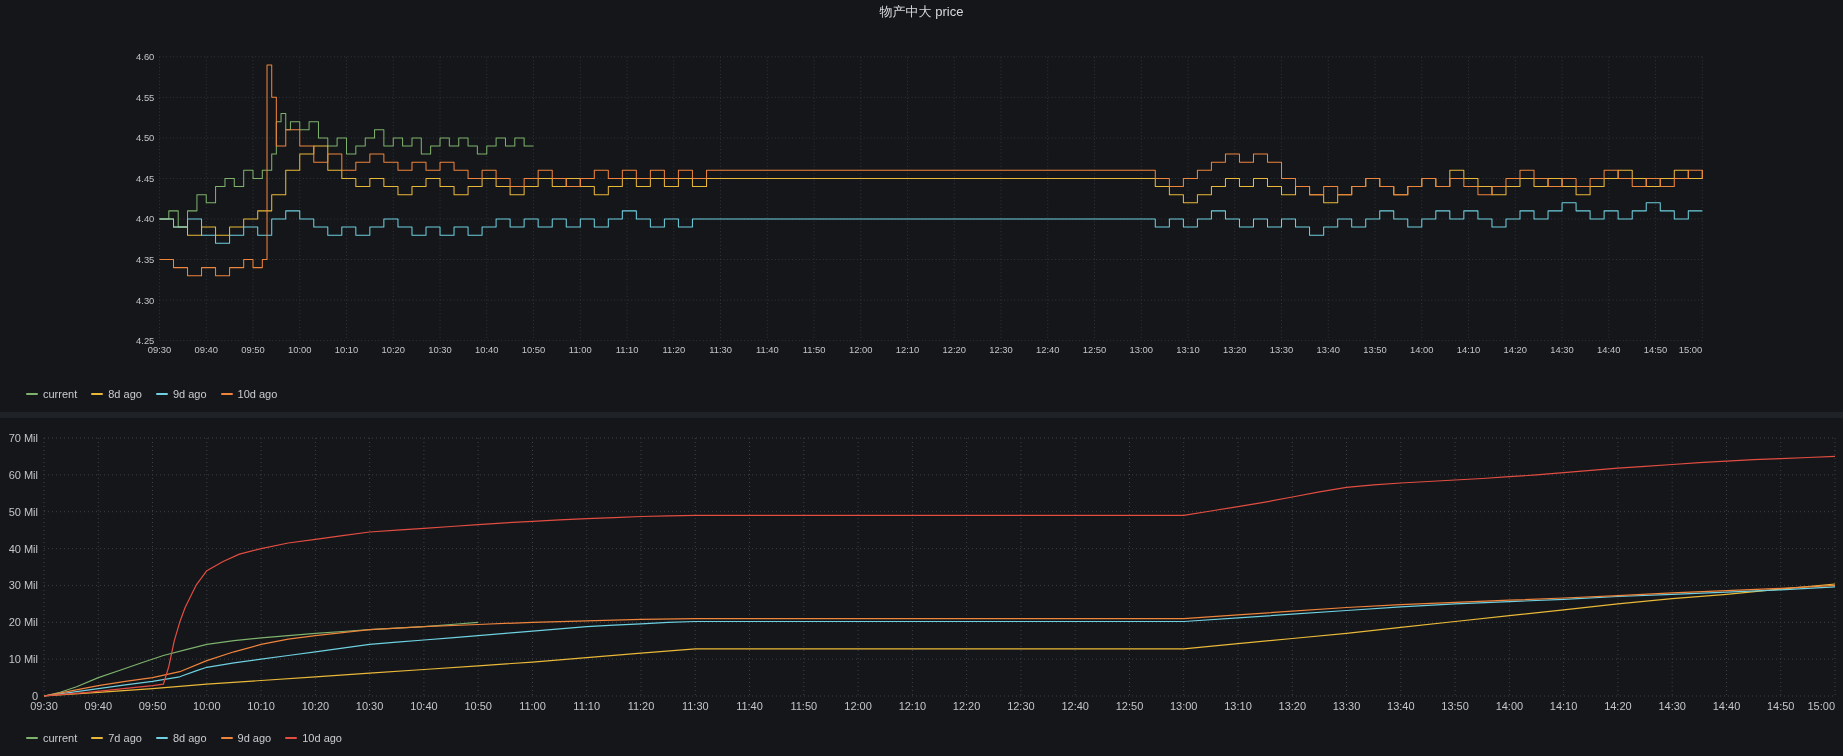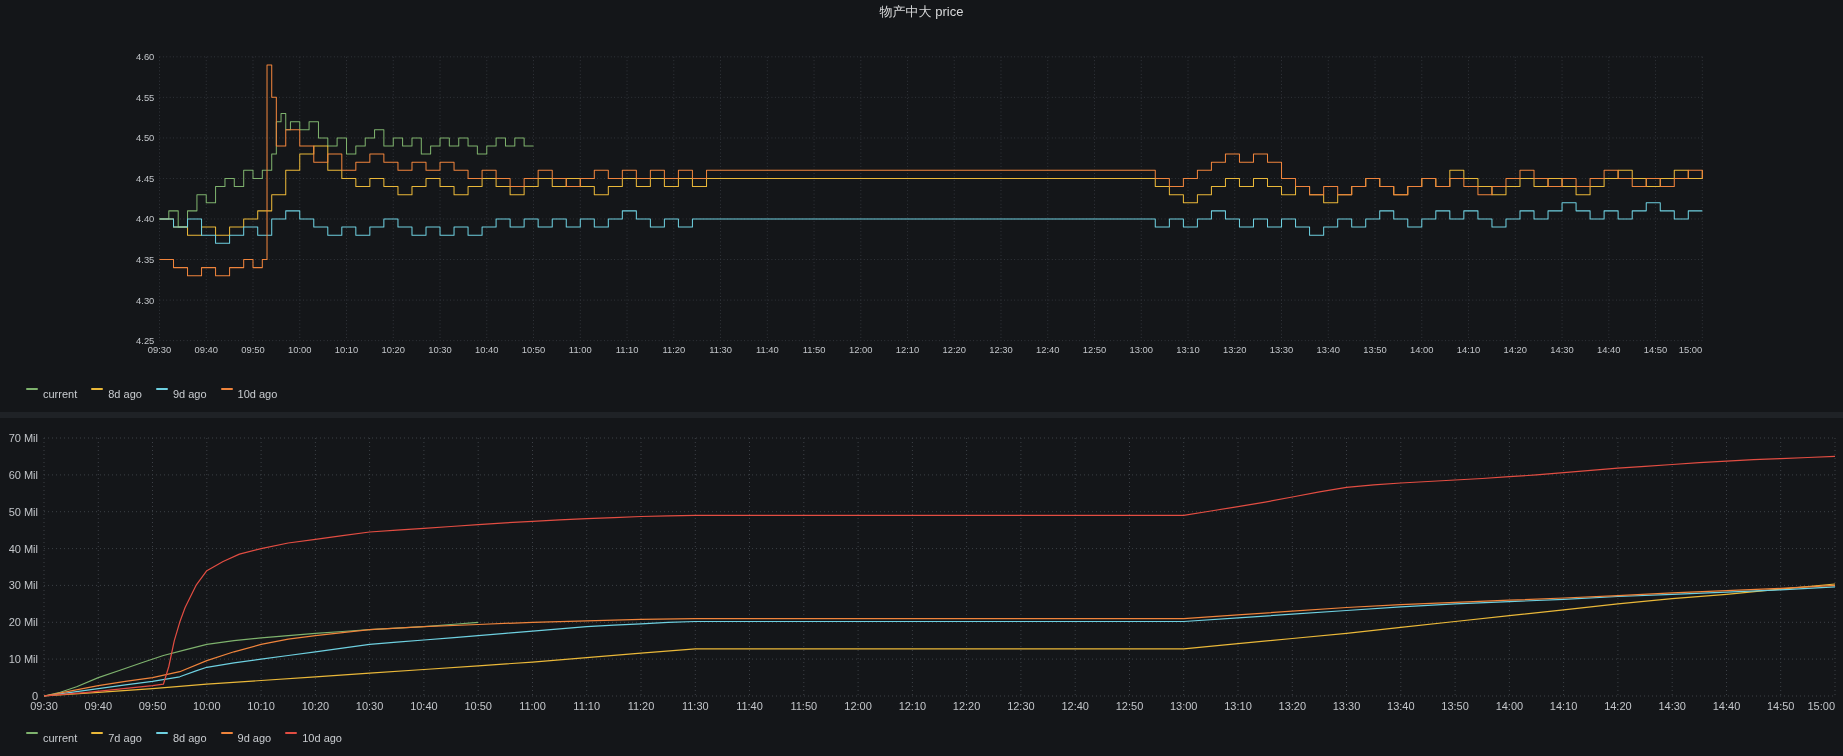--- a/index.html
+++ b/index.html
@@ -17,21 +17,21 @@
     height:24px;line-height:24px;text-align:center;
     font-size:13px;font-weight:500;color:var(--title,#d8d9da);
     cursor:pointer;flex:0 0 auto;
   }
   svg.chart{flex:1 1 auto;width:100%;display:block;min-height:0;}
   .chart text{font-family:"Liberation Sans","DejaVu Sans",sans-serif;}
   .legend{
     flex:0 0 24px;display:flex;align-items:center;gap:14px;
     padding:0 8px 6px 26px;font-size:11px;color:var(--legend-text,#c9ccd0);
   }
-  .legend-item{display:flex;align-items:flex-start;gap:5px;cursor:pointer;}
+  .legend-item{display:flex;align-items:center;gap:5px;cursor:pointer;}
   .legend-swatch{display:inline-block;width:12px;height:2px;border-radius:1px;}
 </style>
 </head>
 <body>
 
 <div class="dashboard">
 
   <section class="panel panel-top">
     <div class="panel-title">物产中大 price</div>
     <svg class="chart" viewBox="0 0 1843 358">

